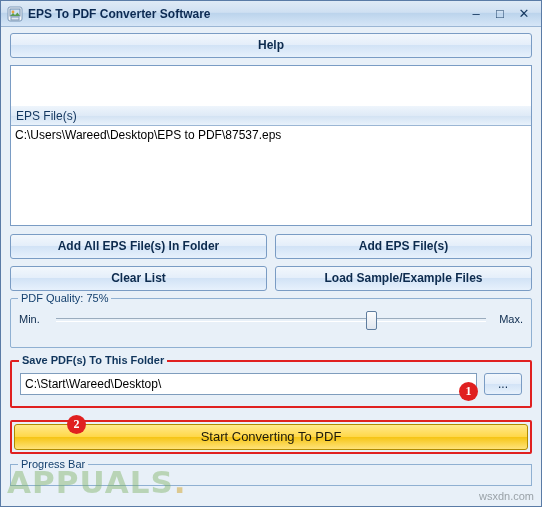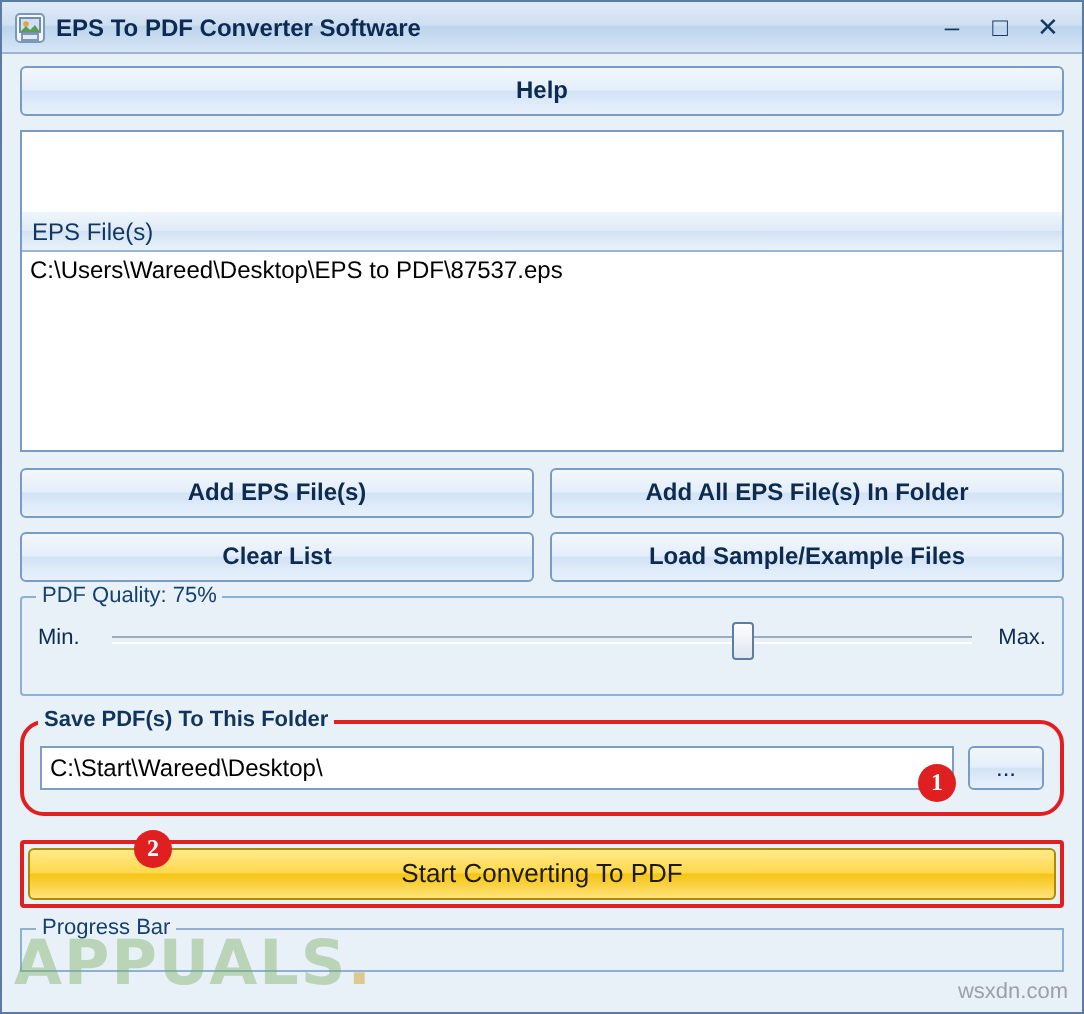--- a/index.html
+++ b/index.html
@@ -183,21 +183,21 @@
     height: 17px;
     background: linear-gradient(to bottom, #fdfdfd, #dfe6ef);
     border: 1px solid #5f7d9e;
     border-radius: 2px;
   }
   
   .save-group {
     height: 48px;
     margin-top: 12px;
     border: 2px solid #e02020;
-    border-radius: 12px;
+    border-radius: 2px;
   }
   .save-group > .group-title {
     font-weight: bold;
     color: #10355c;
     top: -8px;
   }
   .path-row {
     display: flex;
     align-items: center;
     margin-top: 11px;
@@ -327,22 +327,22 @@
     <div class="btn help-btn">Help</div>
 
     <div class="filelist">
       <div class="filelist-header">EPS File(s)</div>
       <div class="filelist-body">
         <div class="file-row">C:\Users\Wareed\Desktop\EPS to PDF\87537.eps</div>
       </div>
     </div>
 
     <div class="btn-row">
+      <div class="btn">Add All EPS File(s) In Folder</div>
       <div class="btn">Add EPS File(s)</div>
-      <div class="btn">Add All EPS File(s) In Folder</div>
     </div>
     <div class="btn-row">
       <div class="btn">Clear List</div>
       <div class="btn">Load Sample/Example Files</div>
     </div>
 
     <div class="group quality-group">
       <span class="group-title">PDF Quality: 75%</span>
       <div class="slider-row">
         <span class="slider-label">Min.</span>

